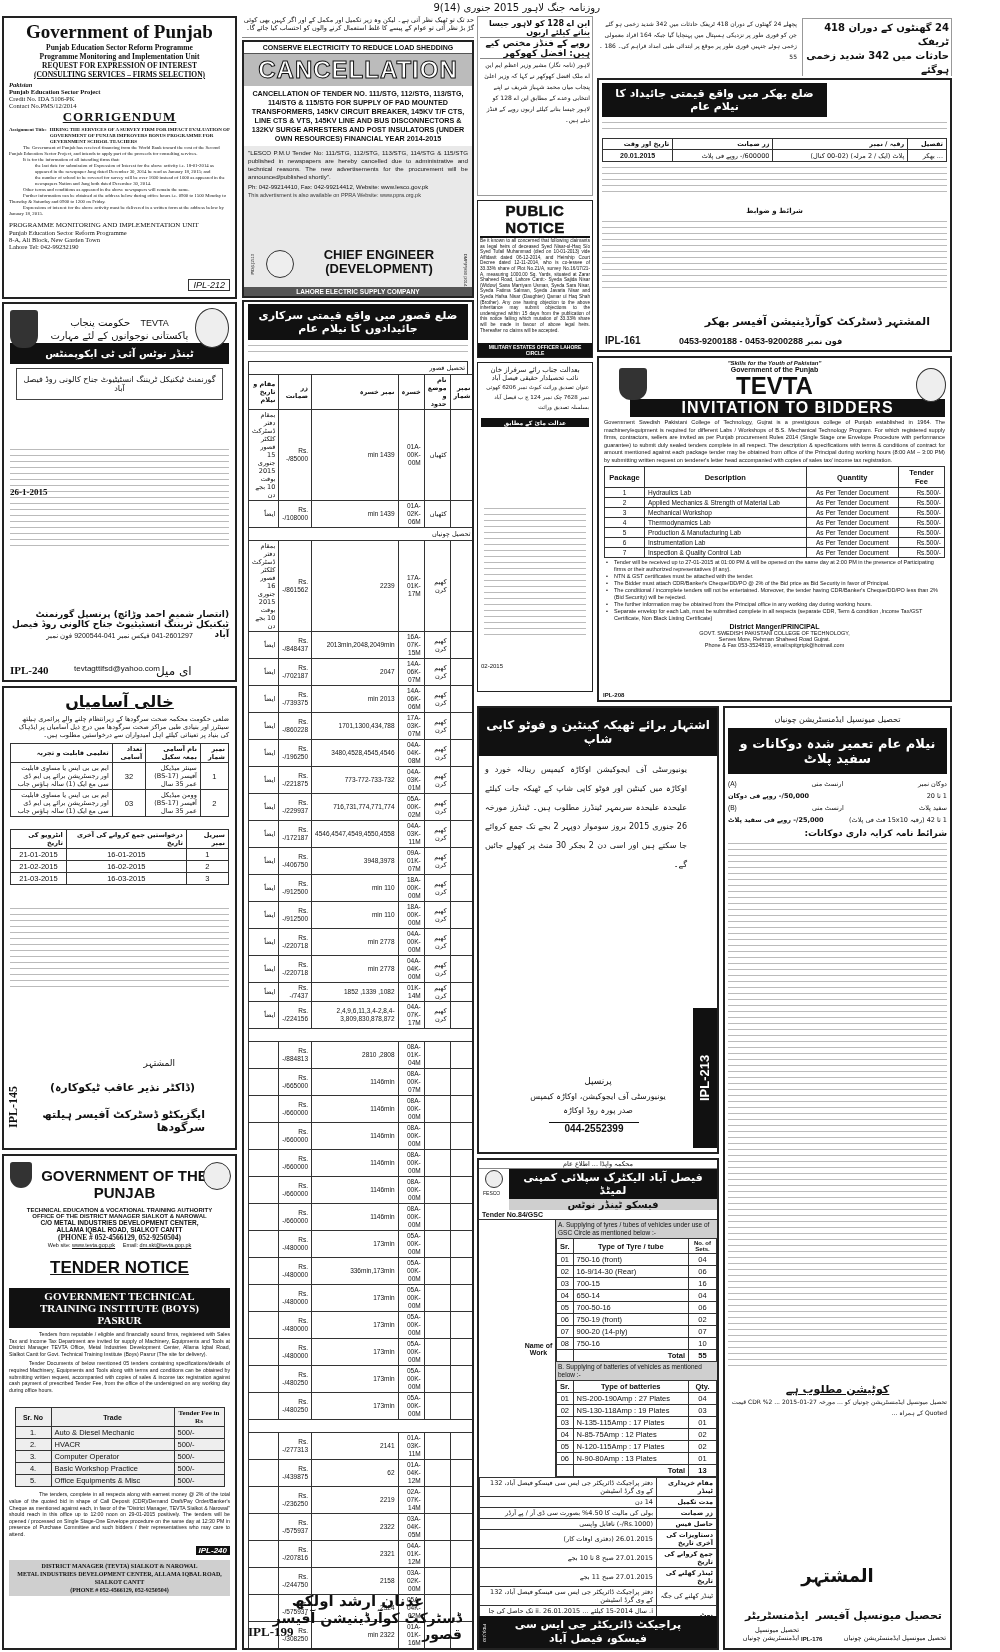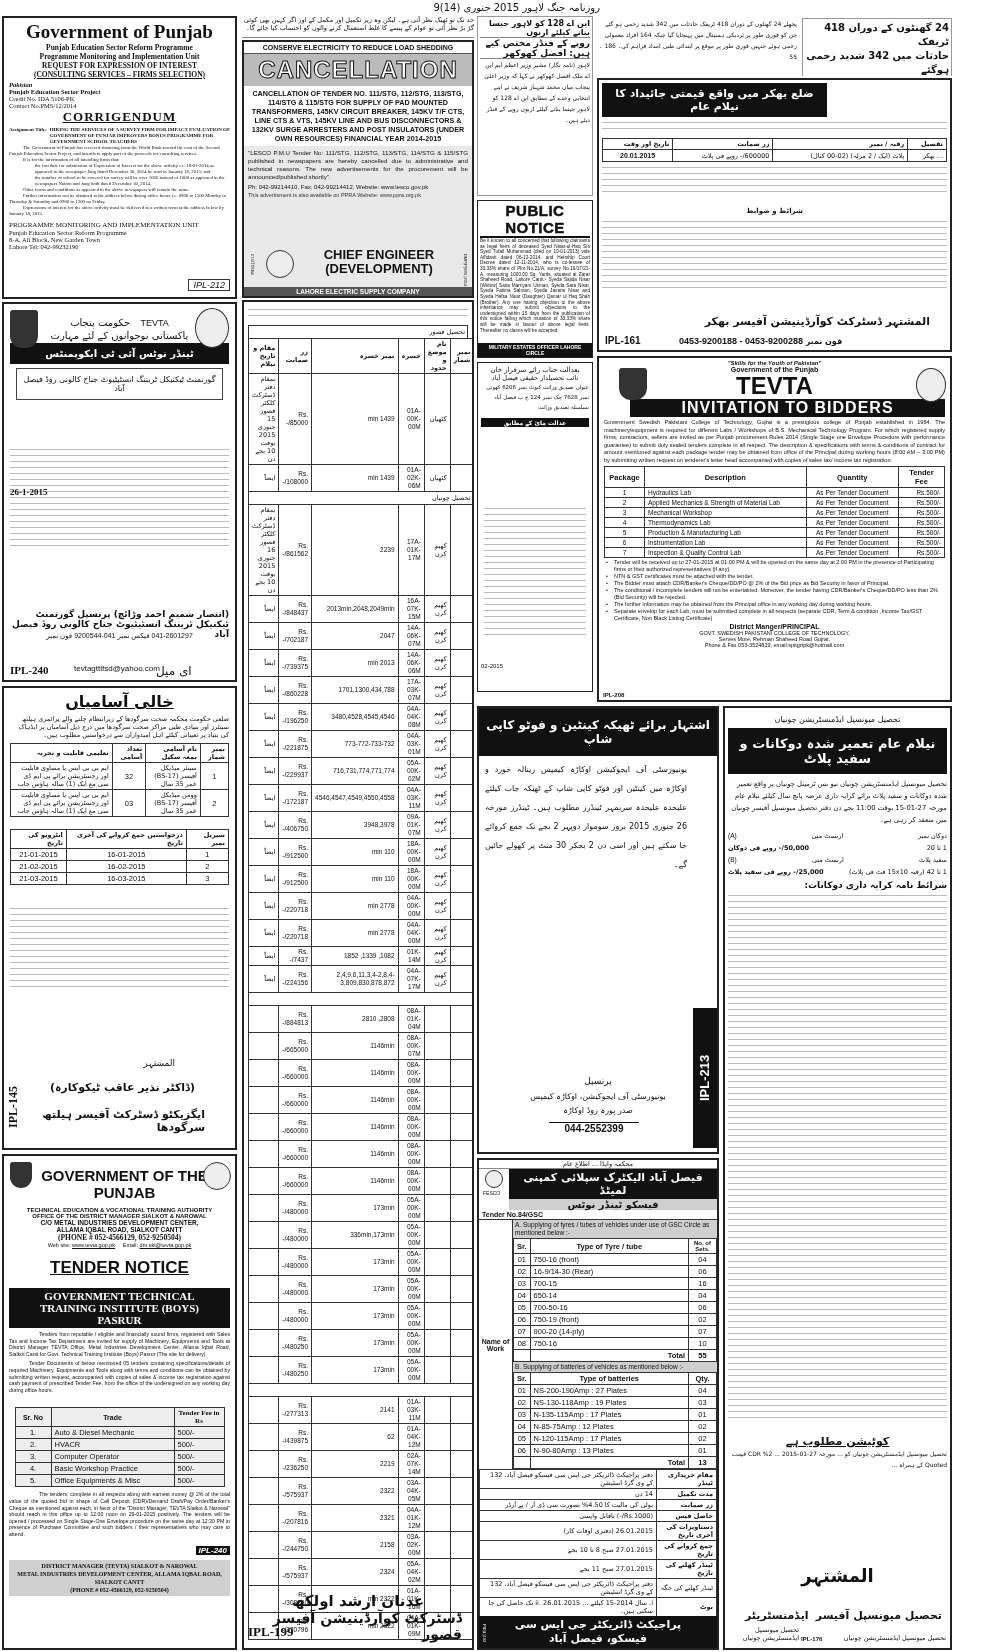--- a/index.html
+++ b/index.html
@@ -243,20 +243,21 @@
   <div class="abs" style="left:6px;top:212px;font-size:4px;writing-mode:vertical-rl;transform:rotate(180deg)">PID(L)1513</div>
   <div class="abs" style="right:4px;top:212px;font-size:4px;writing-mode:vertical-rl">DMP(P)890 (2014-15)</div>
   <div class="abs c" style="left:55px;top:206px;width:160px;font-size:13px;font-weight:bold;line-height:14px">
     <div>CHIEF ENGINEER</div>
     <div>(DEVELOPMENT)</div>
   </div>
   <div class="abs c" style="left:0;right:0;bottom:0;font-size:6.5px;font-weight:bold;background:#555;color:#fff;padding:1px">LAHORE ELECTRIC SUPPLY COMPANY</div>
 </div>
 
 <div class="box" style="left:242px;top:300px;width:232px;height:1350px;padding:2px 4px;">
+  <div class="blk ur" style="font-size:11px;padding:5px;text-align:center">ضلع قصور میں واقع قیمتی سرکاری جائیدادوں کا نیلام عام</div>
   <div class="lines" style="position:relative;left:0;right:0;height:16px">
       <div></div>
       <div></div>
     </div>
   <div class="ur t6" style="border:1px solid #333;border-bottom:none;padding:2px">تحصیل قصور</div>
   <table style="direction:rtl">
     <thead>
         <tr id="kasur-head">
           <th class="ur t6">نمبر شمار</th>
           <th class="ur t6">نام موضع و حدود</th>
@@ -666,21 +667,21 @@
   <div class="abs blk" style="right:0;top:300px;width:24px;height:140px;font-size:13px;writing-mode:vertical-rl;transform:rotate(180deg);line-height:24px">IPL-213</div>
 </div>
 
 <div class="box" style="left:477px;top:1158px;width:242px;height:492px;">
   <div class="ur t6" style="text-align:center;border-bottom:1px solid #888">محکمہ واپڈا ... اطلاع عام</div>
   <div class="logo" style="left:6px;top:10px;width:18px;height:18px;"></div>
   <div class="abs" style="left:4px;top:30px;font-size:5px">FESCO</div>
   <div class="blk ur" style="margin-left:30px;font-size:11px;padding:2px;text-align:center">فیصل آباد الیکٹرک سپلائی کمپنی لمیٹڈ</div>
   <div class="ur gray" style="margin-left:30px;font-size:10px;font-weight:bold;text-align:center">فیسکو ٹینڈر نوٹس</div>
   <div style="font-size:7px;font-weight:bold;padding:1px 3px;border-bottom:1px solid #333">Tender No.84/GSC</div>
-  <div style="display:flex;">
+  <div style="display:flex;margin-left:43px;">
     <div style="width:34px;border-right:1px solid #333;display:flex;align-items:center;justify-content:center;font-size:7px;font-weight:bold;text-align:center">Name of Work</div>
     <div style="flex:1">
       <div class="gray t6" style="padding:1px 2px">A. Supplying of tyres / tubes of vehicles under use of GSC Circle as mentioned below :-</div>
       <table>
         <tbody>
             <tr>
           <th style="width:16px">Sr.</th>
           <th>Type of Tyre / tube</th>
           <th style="width:28px;font-size:6px">No. of Sets.</th>
         </tr>
@@ -966,21 +967,20 @@
   <div class="c" style="font-size:7px;font-weight:bold;margin-top:1px">District Manger/PRINCIPAL</div>
   <div class="c" style="font-size:5.5px">GOVT. SWEDISH PAKISTANI COLLEGE OF TECHNOLOGY,</div>
   <div class="c" style="font-size:5.5px">Serves More, Rehman Shaheed Road Gujrat.</div>
   <div class="c" style="font-size:5.5px">Phone &amp; Fax 053-3524819, email:spitgrtpk@hotmail.com</div>
   <div class="abs" style="left:4px;bottom:2px;font-size:6px;font-weight:bold">IPL-208</div>
 </div>
 
 <div class="box" style="left:723px;top:706px;width:229px;height:944px;padding:3px;">
   <div class="ur c" style="font-size:8px;text-align:center;margin:4px 0">تحصیل میونسپل ایڈمنسٹریشن چونیاں</div>
   <div class="blk ur" style="font-size:13px;padding:8px 2px;text-align:center">نیلام عام تعمیر شدہ دوکانات و سفید پلاٹ</div>
-  <div class="ur" style="font-size:6.8px;line-height:12px;margin-top:4px">تحصیل میونسپل ایڈمنسٹریشن چونیاں نیو بس ٹرمینل چونیاں پر واقع تعمیر شدہ دوکانات و سفید پلاٹ برائے کرایہ داری عرصہ پانچ سال کیلئے نیلام عام مورخہ 27-01-15 بوقت 11:00 بجے دن دفتر تحصیل میونسپل آفیسر چونیاں میں منعقد کر رہی ہے۔</div>
   <div style="direction:rtl;font-size:6.5px;margin-top:4px">
     <div style="display:flex;justify-content:space-between;padding:2px 0">
       <span class="ur">دوکان نمبر</span>
       <span class="ur">ارنسٹ منی</span>
       <span>(A)</span>
     </div>
     <div style="display:flex;justify-content:space-between;padding:2px 0">
       <span class="ur">1 تا 20</span>
       <span class="ur" style="font-weight:bold">50,000/- روپے فی دوکان</span>
     </div>

